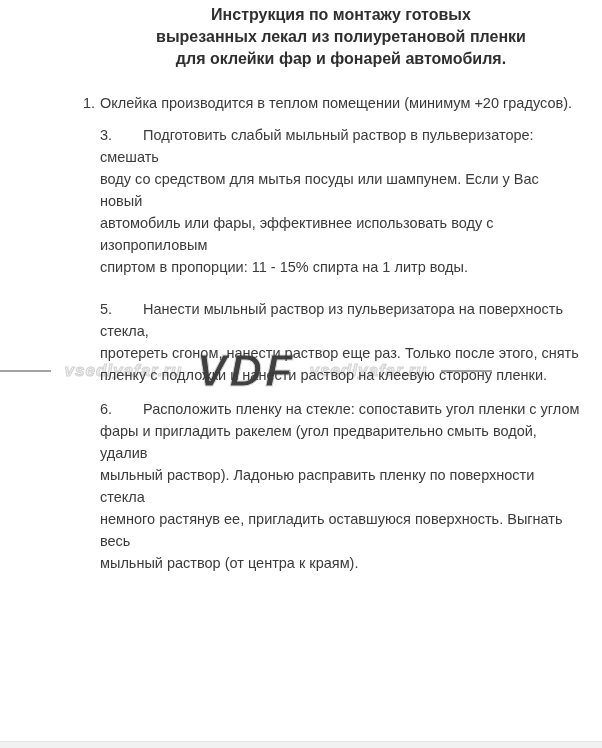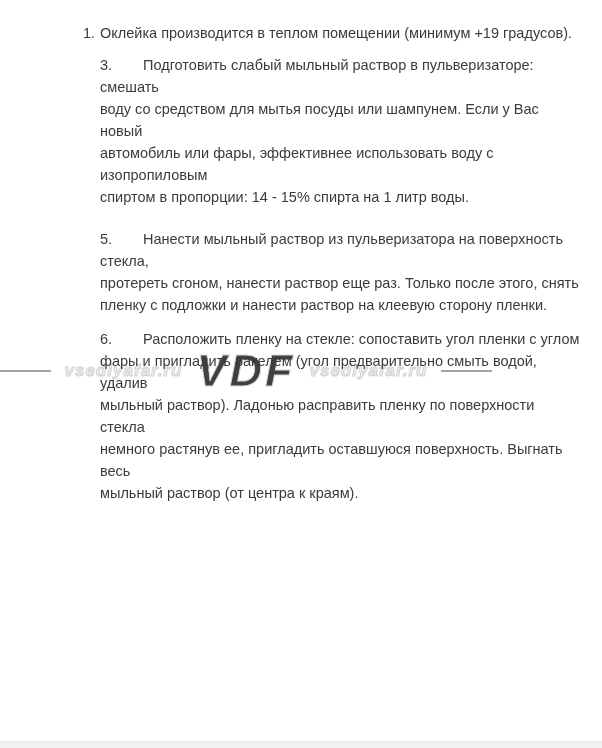--- a/index.html
+++ b/index.html
@@ -114,31 +114,34 @@
   <div class="watermark">
     <div class="wm-line"></div>
     <span class="wm-text">vsedlyafar.ru</span>
     <span class="wm-logo">VDF</span>
     <span class="wm-text">vsedlyafar.ru</span>
     <div class="wm-line"></div>
   </div>
 
   <div class="content">
 
+    <div class="title">Инструкция по монтажу готовых
+вырезанных лекал из полиуретановой пленки
+для оклейки фар и фонарей автомобиля.</div>
 
     <p class="item first">
-      <span class="item-num">1.</span><span class="item-text">Оклейка производится в теплом помещении (минимум +19 градусов).</span>
+      <span class="item-num">1.</span><span class="item-text">Оклейка производится в теплом помещении (минимум +20 градусов).</span>
     </p>
 
 
     <p class="step s3">
       <span class="step-num">3.</span><span class="step-text">Подготовить слабый мыльный раствор в пульверизаторе: смешать
 воду со средством для мытья посуды или шампунем. Если у Вас новый
 автомобиль или фары, эффективнее использовать воду с изопропиловым
-спиртом в пропорции: 14 - 15% спирта на 1 литр воды.</span>
+спиртом в пропорции: 11 - 15% спирта на 1 литр воды.</span>
     </p>
 
 
     <p class="step s5">
       <span class="step-num">5.</span><span class="step-text">Нанести мыльный раствор из пульверизатора на поверхность стекла,
 протереть сгоном, нанести раствор еще раз. Только после этого, снять
 пленку с подложки и нанести раствор на клеевую сторону пленки.</span>
     </p>
 
     <p class="step s6">

